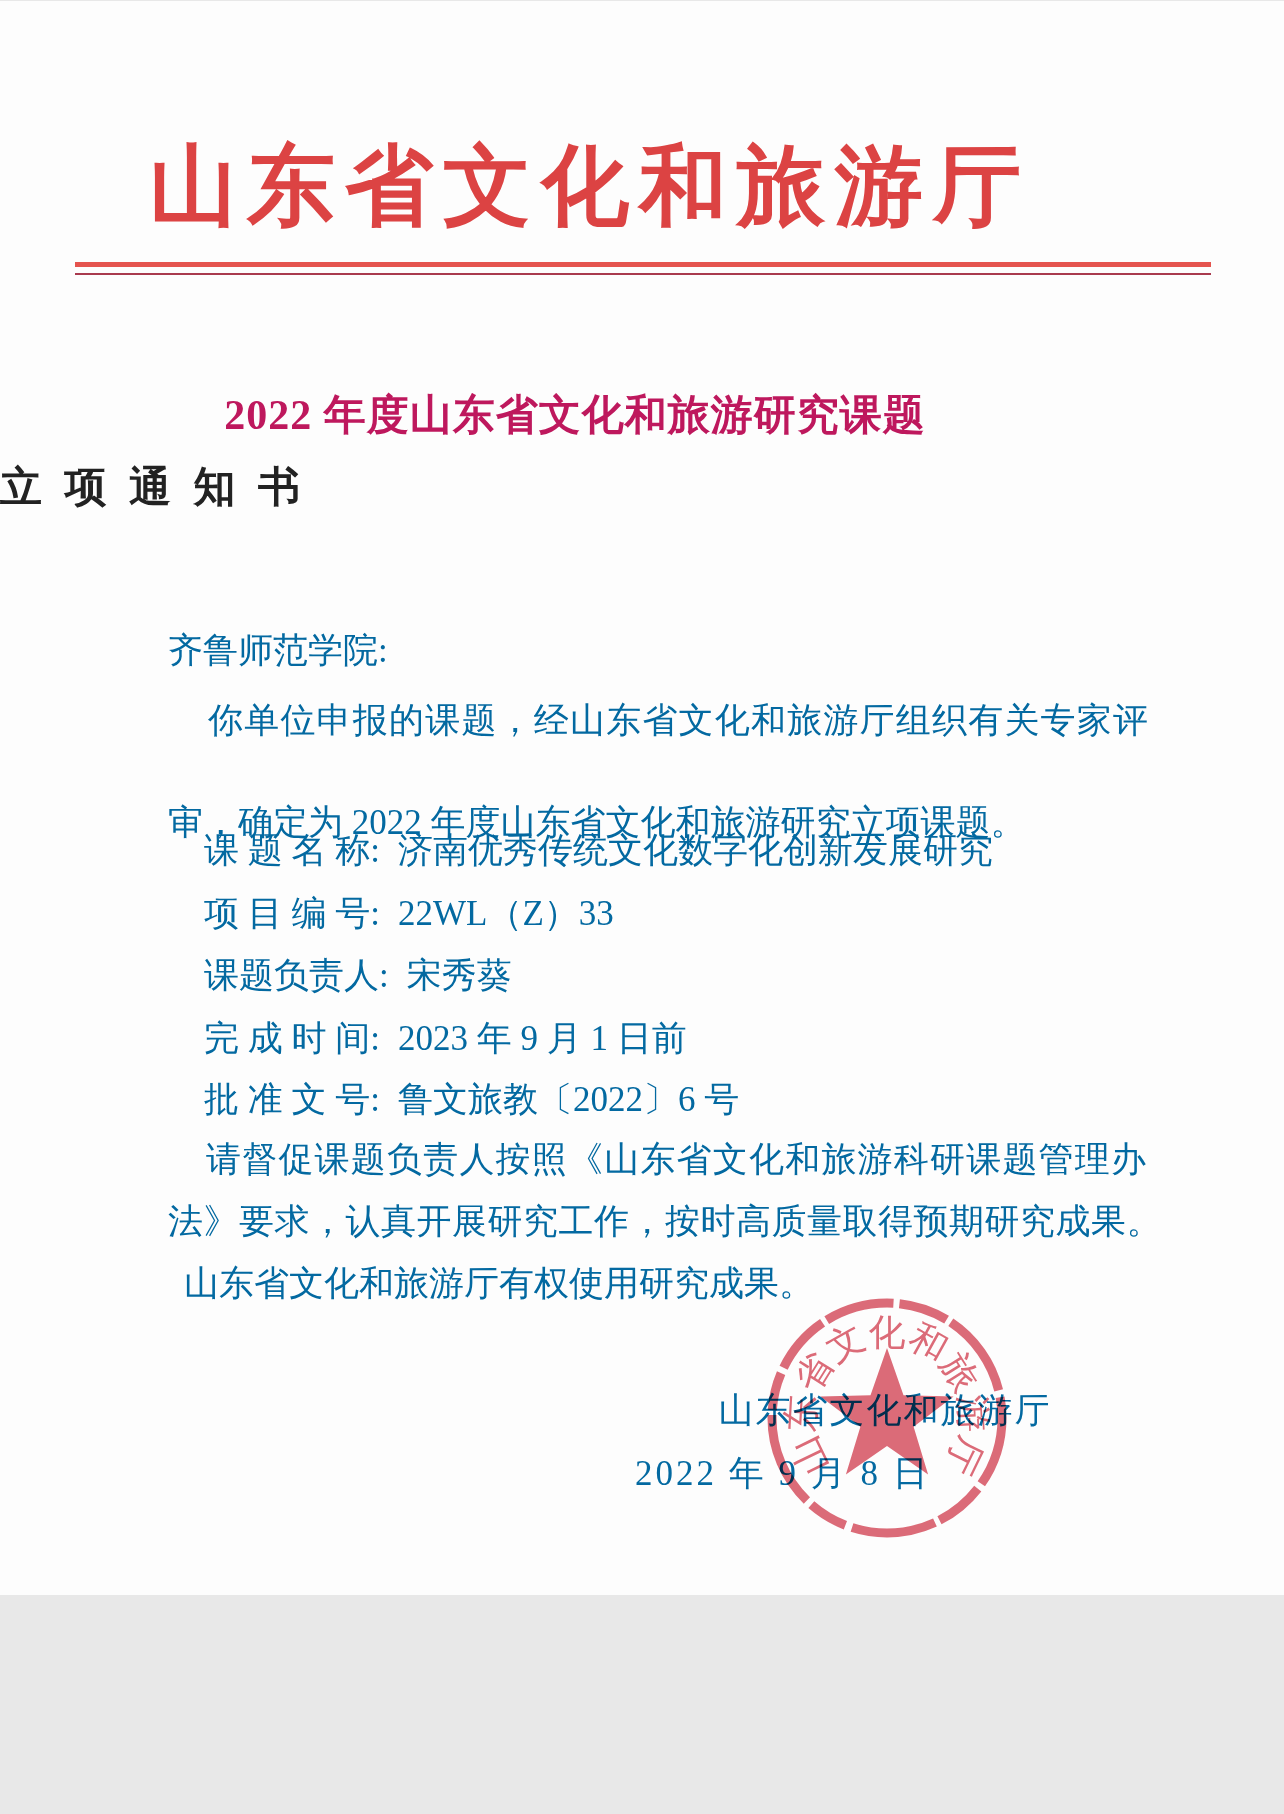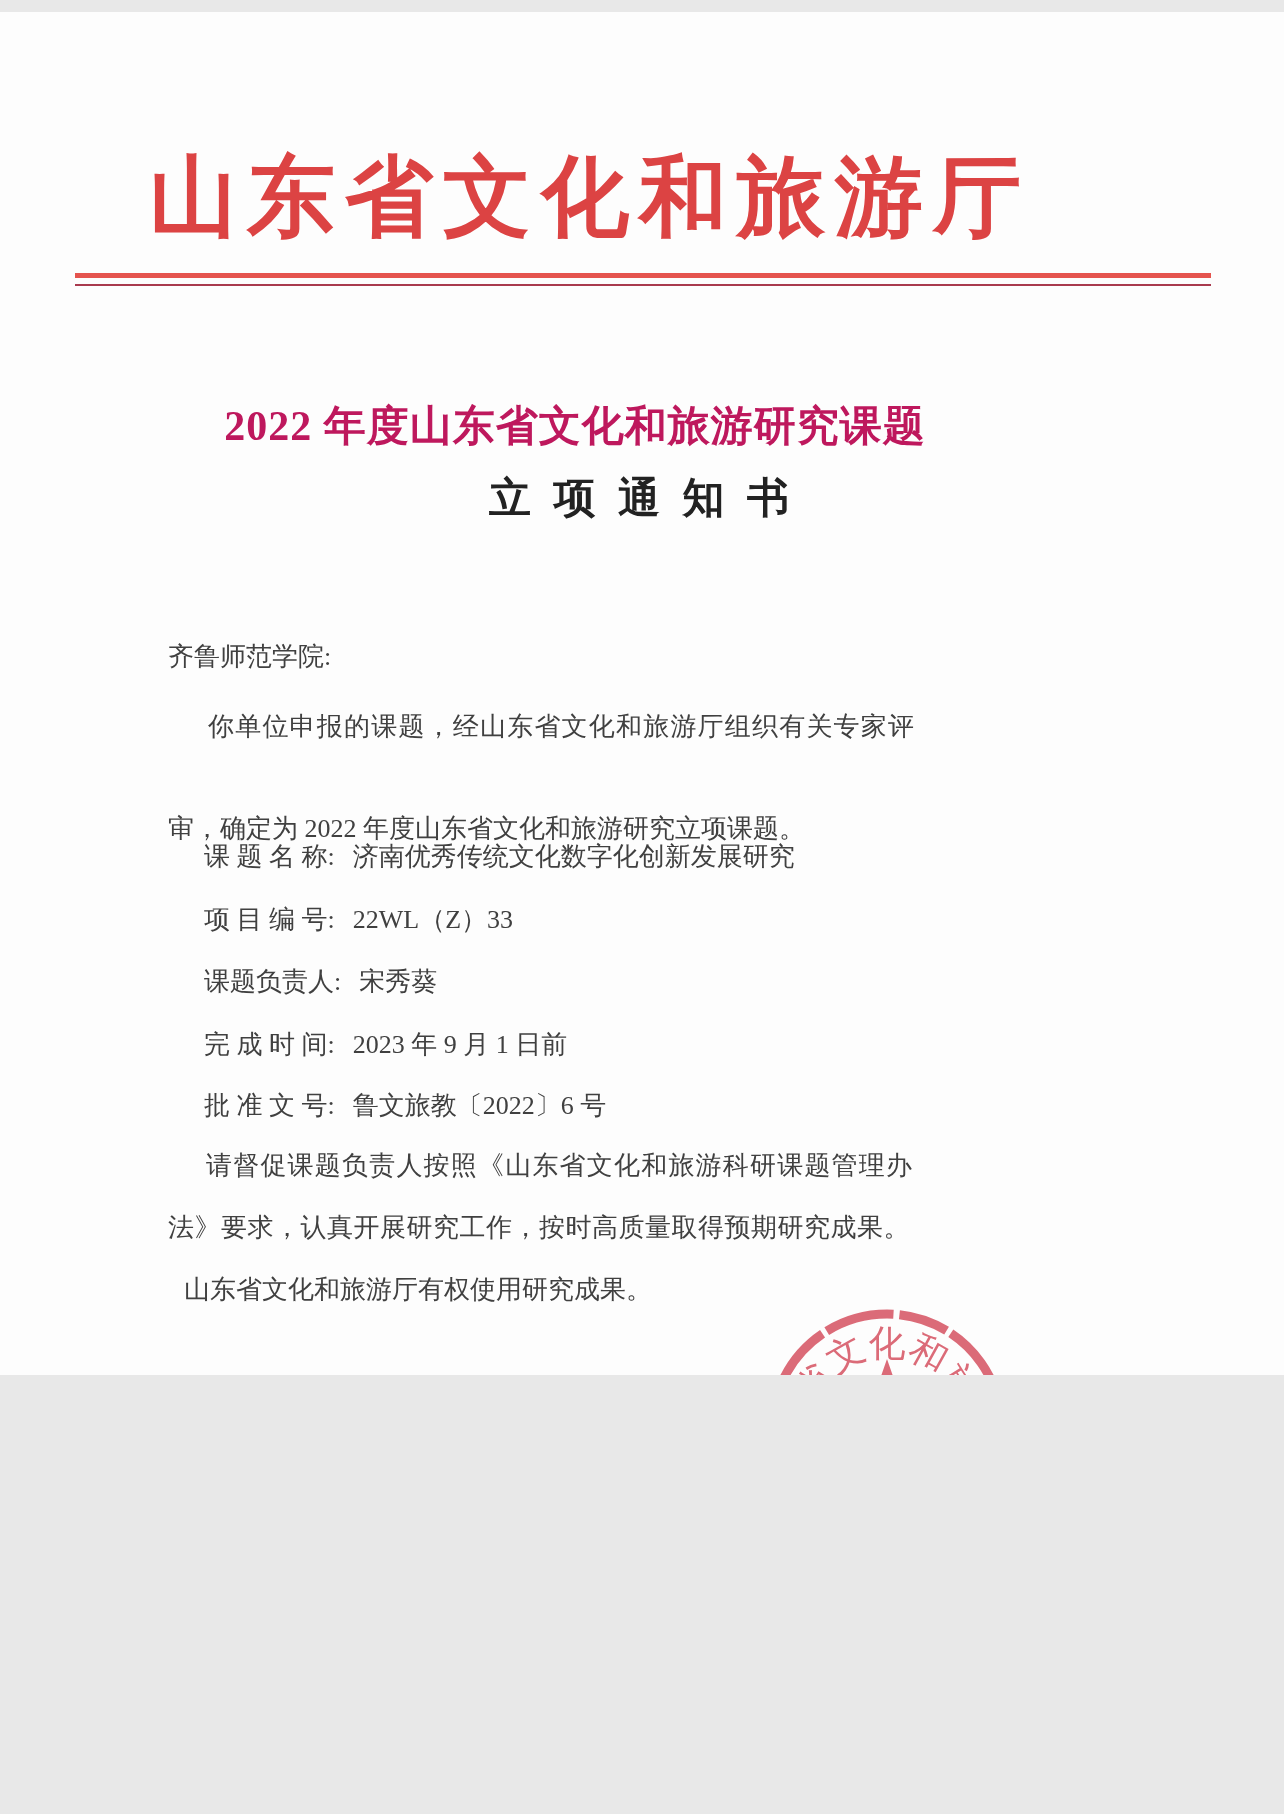--- a/index.html
+++ b/index.html
@@ -1,19 +1,19 @@
 <!DOCTYPE html>
 <html><head>
 <meta charset="utf-8">
 <style>
   html,body { margin:0; padding:0; background:#e8e8e8; }
   .page {
     position:relative;
-    width:1284px; height:1363px;
-    margin:12px auto;
+    width:1284px; height:1594px;
+    margin:1px auto;
     background:#fdfdfd;
     font-family:"Liberation Serif","DejaVu Serif",serif;
     overflow:hidden;
   }
   .abs { position:absolute; white-space:nowrap; line-height:1; }
 
   .agency {
     top:142px; left:60px; width:1060px;
     text-align:center;
     font-size:88px; font-weight:bold;
@@ -25,26 +25,26 @@
   .rule-top-b { top:272px; height:2px; background:#a93a4e; }
   .rule-bot-a { top:1640px; height:2px; background:#c4474f; }
   .rule-bot-b { top:1648px; height:6px; background:#e56060; }
 
   .doc-title-1 {
     top:393px; left:0; width:1150px; text-align:center;
     font-size:42px; font-weight:bold; color:#be185d;
     letter-spacing:1px;
   }
   .doc-title-2 {
-    top:465px; left:0; width:1284px; text-align:center;
+    top:465px; left:0; width:1284px; 
     font-size:42px; font-weight:bold; color:#222;
     letter-spacing:6px;
   }
 
-  .body-text { font-size:26px; color:#404040; }
+  .body-text { font-size:35px; color:#0369a1; }
   .salutation   { top:632px;  left:168px; }
   .intro-1      { top:702px;  left:208px; letter-spacing:1.2px; }
   .intro-2      { top:804px;  left:168px;text-align:right; }
   .field-1      { top:832px;  left:204px; }
   .field-2      { top:895px;  left:204px; }
   .field-3      { top:957px;  left:204px; }
   .field-4      { top:1020px; left:204px; }
   .field-5      { top:1081px; left:204px; }
   .closing-1    { top:1141px; left:206px; letter-spacing:1.2px; }
   .closing-2    { top:1203px; left:168px; letter-spacing:0.5px; }

